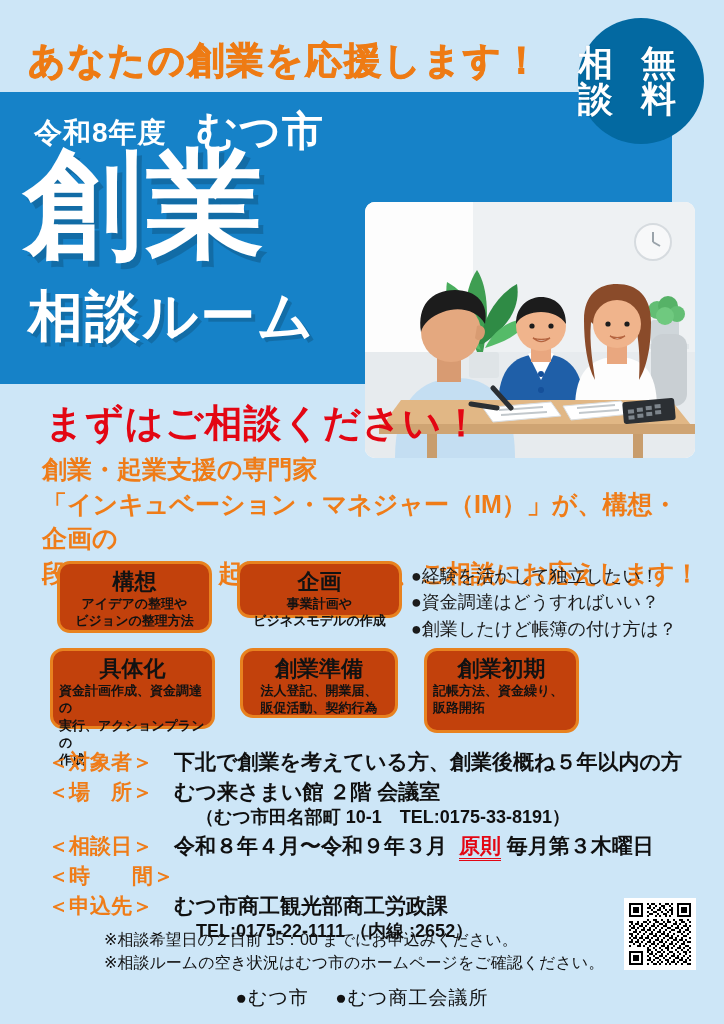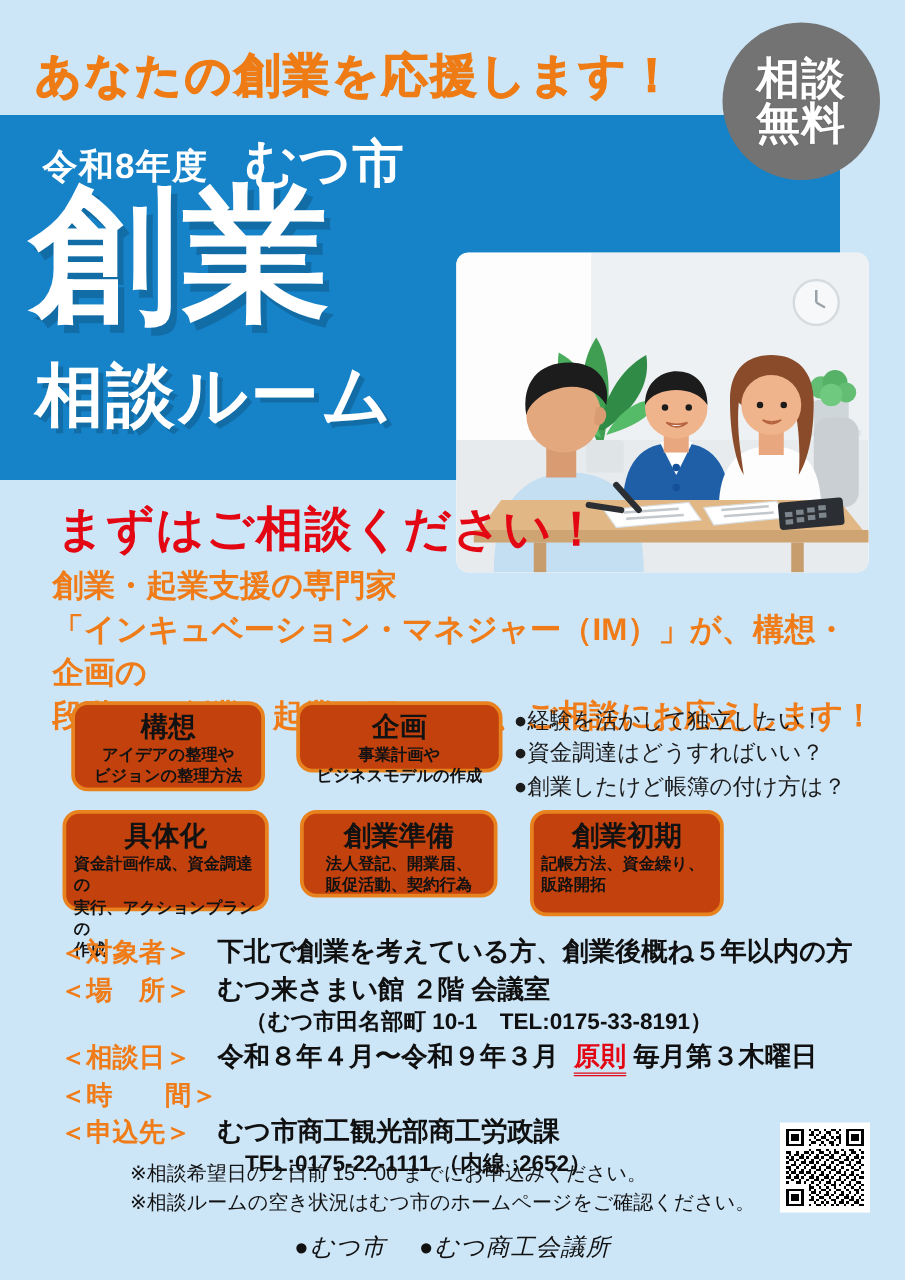--- a/index.html
+++ b/index.html
@@ -16,22 +16,22 @@
   .headline{
     position:absolute;left:28px;top:36px;
     font-size:37px;font-weight:bold;color:#ee7b14;
     letter-spacing:2px;white-space:nowrap;
     -webkit-text-stroke:1px #ee7b14;
   }
 
   
   .badge{
     position:absolute;left:578px;top:18px;width:126px;height:126px;
-    border-radius:50%;background:#737373;
-    display:flex;flex-direction:column;align-items:center;justify-content:center;
+    border-radius:50%;background:#0369a1;
+    display:flex;flex-direction:row;align-items:center;justify-content:center;
     z-index:9;box-shadow:0 0 0 0 rgba(0,0,0,0);
   }
   .badge span{
     color:#ffffff;font-size:35px;font-weight:bold;line-height:1.02;
     letter-spacing:1px;text-shadow:0 0 2px rgba(0,0,0,.12);
   }
 
   
   .banner{position:absolute;left:0;top:92px;width:672px;height:292px;background:#1682c8;}
   .b-year{
@@ -102,21 +102,21 @@
   .genzoku{color:#e30613;border-bottom:3px double #e30613;padding-bottom:1px;margin-left:12px;}
 
   .notes{position:absolute;left:104px;top:928px;color:#131313;font-size:16px;line-height:1.45;}
   .notes div{white-space:nowrap;}
 
   .qr{position:absolute;left:624px;top:898px;width:72px;height:72px;background:#fff;padding:3px;box-sizing:border-box;}
   .qr svg{display:block;width:66px;height:66px;}
 
   .orgs{position:absolute;left:0;top:985px;width:724px;text-align:center;
     color:#111;font-size:19px;font-weight:normal;letter-spacing:1px;}
-  .orgs span{margin:0 10px;font-style:italic;}
+  .orgs span{margin:0 10px;}
 </style>
 </head>
 <body>
 
 <div class="poster">
 
   <div class="topstrip">
     <div class="headline">あなたの創業を応援します！</div>
   </div>
 

